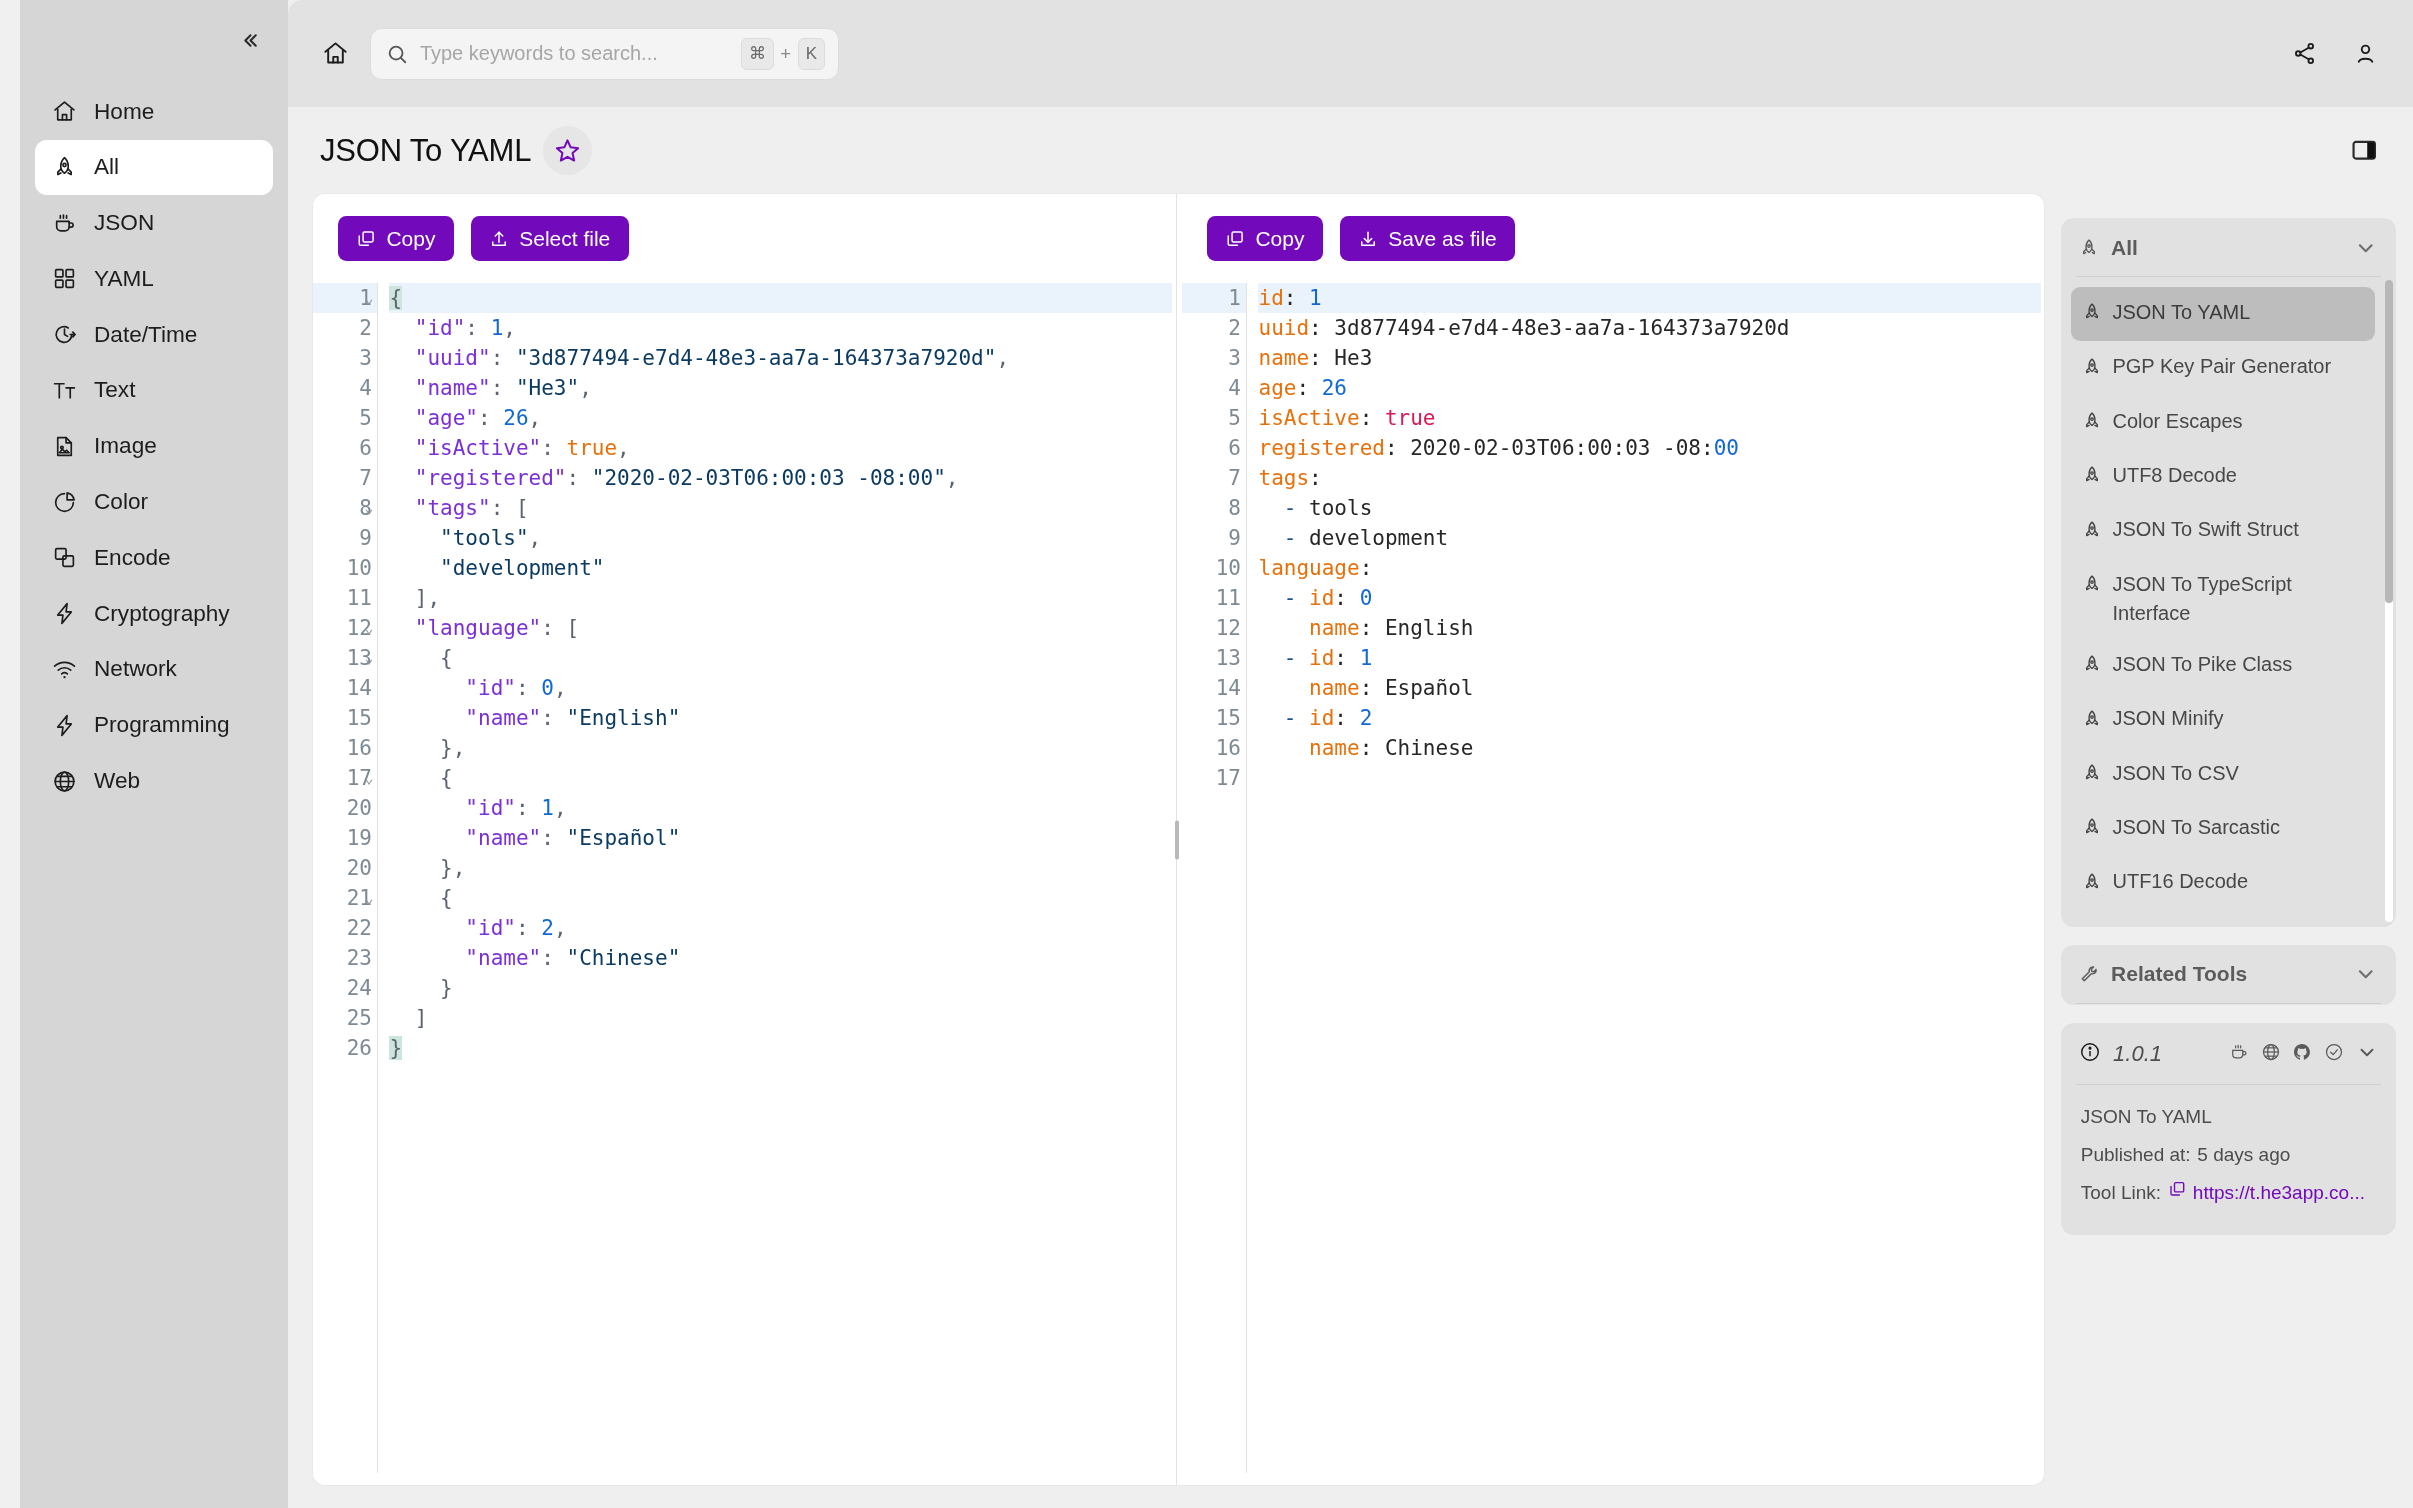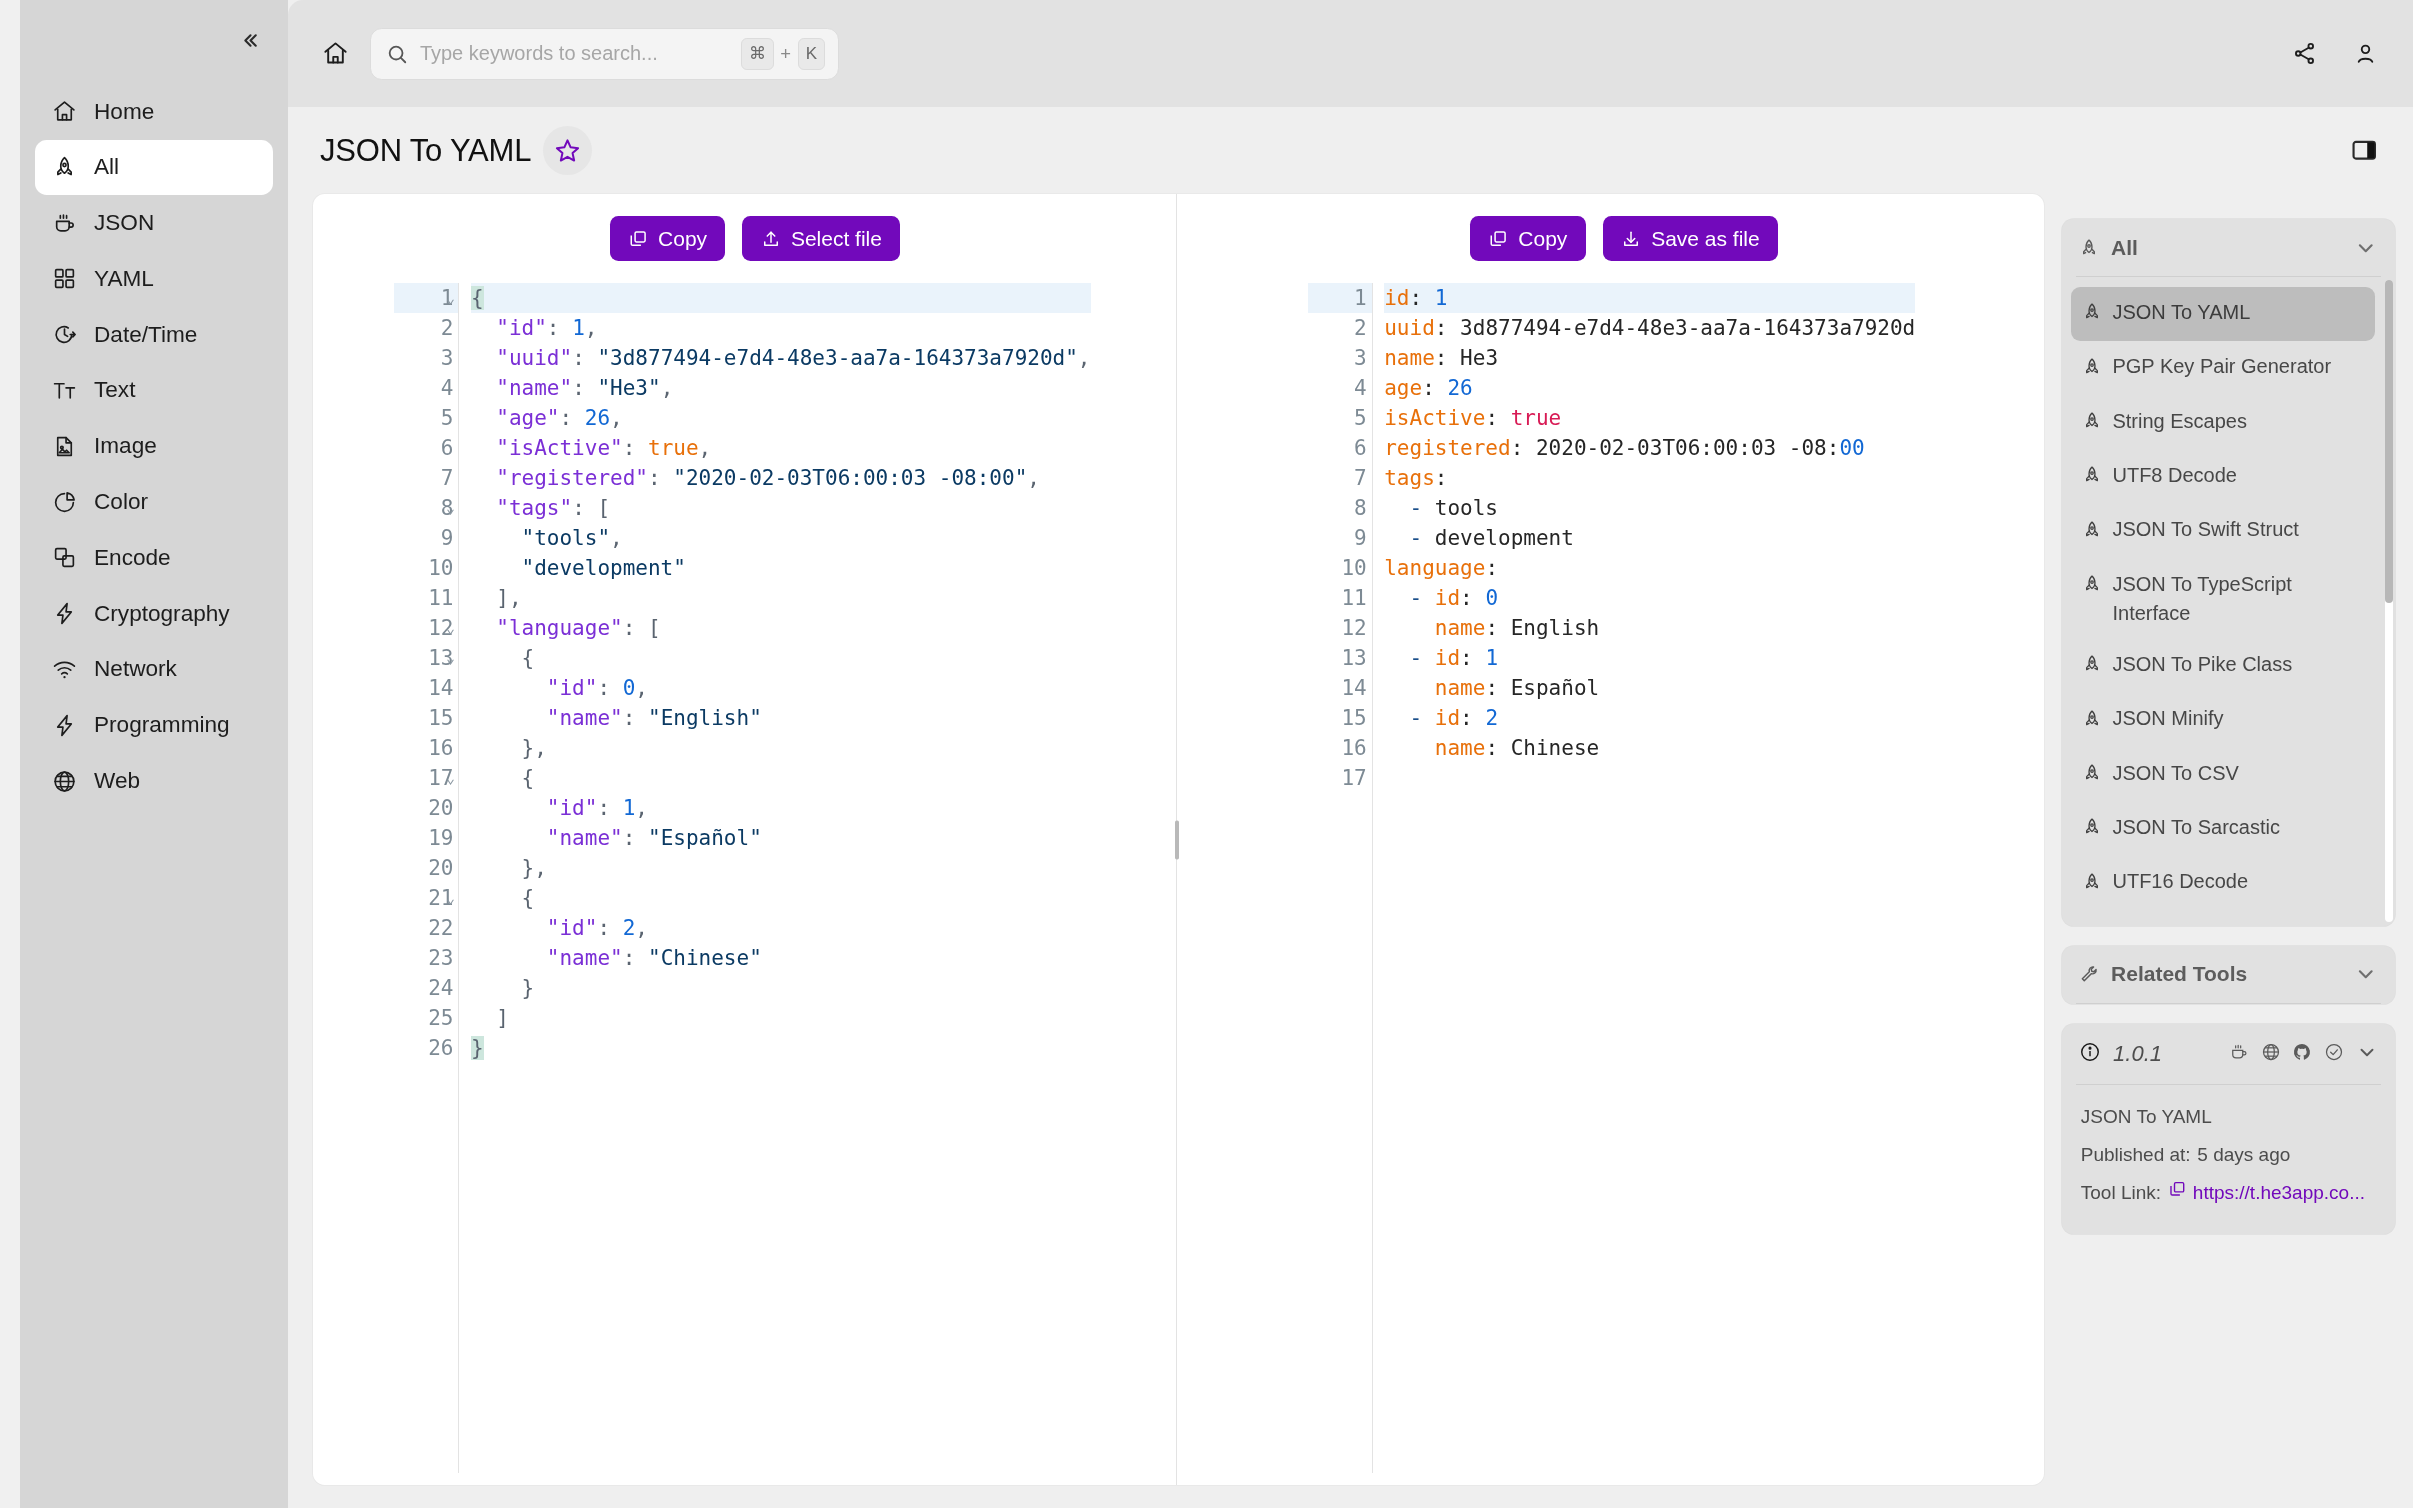--- a/index.html
+++ b/index.html
@@ -163,21 +163,20 @@
     display: flex;
     position: relative;
     overflow: hidden;
     box-shadow: 0 0 0 0.8px #e7e7e7;
   }
   .pane {
     position: relative;
     height: 100%;
     display: flex; flex-direction: column;
     padding: 22px 0 12px 0;
-    align-items: center;
   }
   .pane.left { width: 859px; }
   .pane.right { width: 859px; }
   .pane-tools { display: flex; gap: 17px; padding: 0 0 22px 25px; }
   .btn {
     display: inline-flex; align-items: center; gap: 10px;
     height: 45px; padding: 0 18.4px;
     border: none;
     border-radius: 8.4px;
     background: #7209bb;
@@ -655,21 +654,21 @@
                       <path d="M8.4 13.5 5.6 16.4v2.4l2.9-1.6M15.6 13.5l2.8 2.9v2.4l-2.9-1.6"></path>
                     </svg></span>
                   <span>PGP Key Pair Generator</span>
                 </div>
                 <div class="tool-item">
                   <span class="rocket"><svg width="20" height="20" viewBox="0 0 24 24" fill="none" stroke="currentColor" stroke-width="1.5" stroke-linecap="round" stroke-linejoin="round">
                       <path d="M12 2.5c2.6 2.4 3.6 5.6 3.6 8.4 0 2.6-1.4 5-3.6 6.6-2.2-1.6-3.6-4-3.6-6.6 0-2.8 1-6 3.6-8.4Z"></path>
                       <circle cx="12" cy="9.6" r="1.5"></circle>
                       <path d="M8.4 13.5 5.6 16.4v2.4l2.9-1.6M15.6 13.5l2.8 2.9v2.4l-2.9-1.6"></path>
                     </svg></span>
-                  <span>String Escapes</span>
+                  <span>Color Escapes</span>
                 </div>
                 <div class="tool-item">
                   <span class="rocket"><svg width="20" height="20" viewBox="0 0 24 24" fill="none" stroke="currentColor" stroke-width="1.5" stroke-linecap="round" stroke-linejoin="round">
                       <path d="M12 2.5c2.6 2.4 3.6 5.6 3.6 8.4 0 2.6-1.4 5-3.6 6.6-2.2-1.6-3.6-4-3.6-6.6 0-2.8 1-6 3.6-8.4Z"></path>
                       <circle cx="12" cy="9.6" r="1.5"></circle>
                       <path d="M8.4 13.5 5.6 16.4v2.4l2.9-1.6M15.6 13.5l2.8 2.9v2.4l-2.9-1.6"></path>
                     </svg></span>
                   <span>UTF8 Decode</span>
                 </div>
                 <div class="tool-item">

